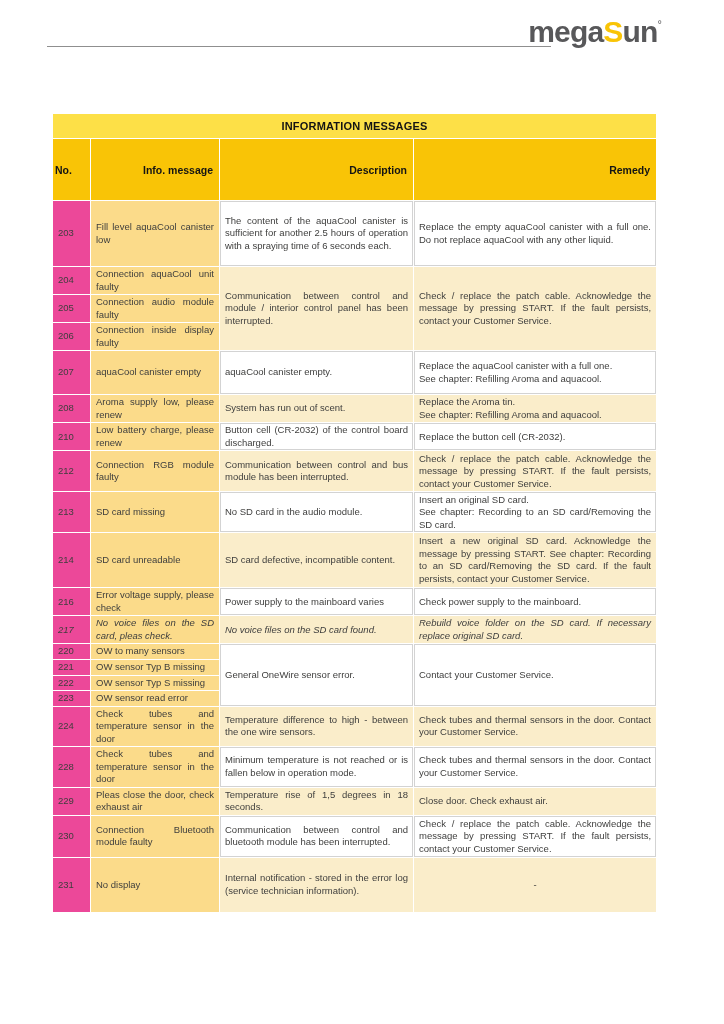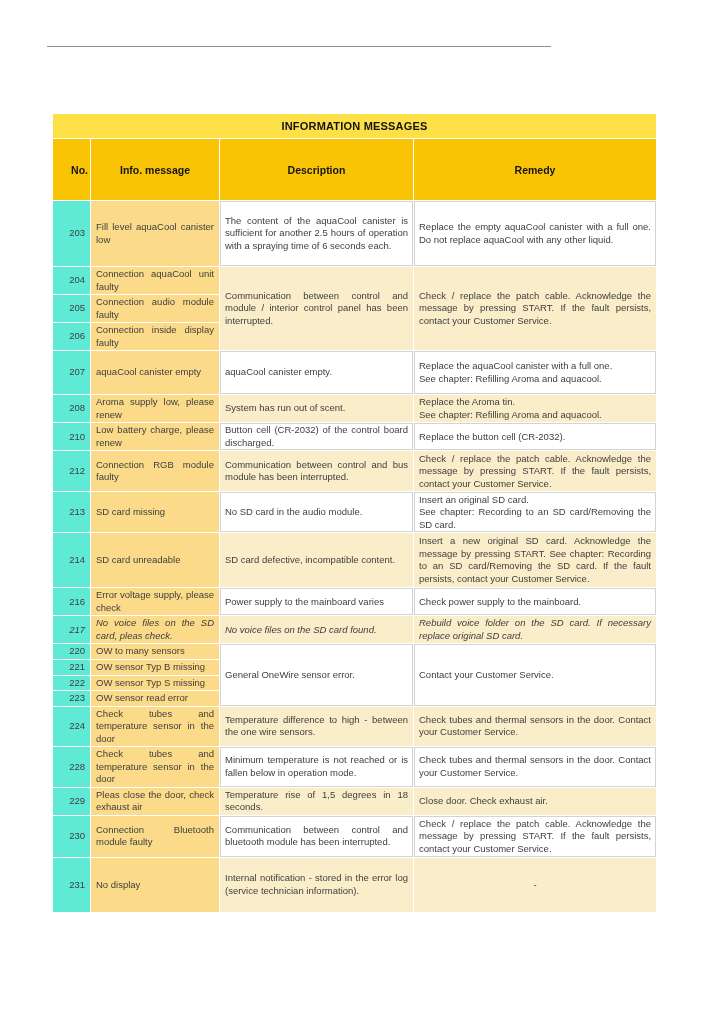--- a/index.html
+++ b/index.html
@@ -25,25 +25,25 @@
     border-collapse:collapse; table-layout:fixed;
     font-size:9.5px; color:#3e3e3d;
   }
   table.info th, table.info td { border:1.5px solid #ffffff; }
   th.title {
     background:#fde047; color:#141414; font-size:11px; font-weight:700;
     text-align:center; height:22px; letter-spacing:0.2px;
   }
   tr.cols th {
     background:#f9c406; color:#141414; font-size:10.5px; font-weight:700;
-    text-align:center; padding:21px 6px; height:19px;
-  }
-  tr.cols th.c-no { text-align:right; padding:6px 2px; }
+    text-align:right; padding:21px 6px; height:19px;
+  }
+  tr.cols th.c-no { text-align:left; padding:6px 2px; }
   td { padding:1px 5px; vertical-align:middle; line-height:1.32; }
-  td.no  { background:#5eead4; text-align:right; }
+  td.no  { background:#ec4899; text-align:left; }
   td.msg { background:#fbdb8a; text-align:justify; }
   td.desc, td.rem { text-align:justify; }
   td.rem { white-space:pre-line;margin-left:6px; }
   td.tone-white { background:#ffffff; box-shadow:inset 0 0 0 1px #d3d3d3; }
   td.tone-cream { background:#faedca; }
   td.center { text-align:center; }
 
   
   .footer {
     position:absolute; left:52px; right:34px; top:955px; height:44px;
@@ -55,20 +55,23 @@
   .f-line { width:1px; height:37px; background:#9a9a9a; margin:0 9px 0 10px; }
   .f-page { font-size:14.5px; color:#7a7a7a; font-weight:700; letter-spacing:1px; }
 </style>
 </head>
 <body>
 
 <div class="page">
 
   <div class="header-rule"></div>
 
+  <div class="logo">
+    <span>mega</span><span class="accent">S</span><span>un</span><span class="reg">°</span>
+  </div>
 
   <table class="info">
     <colgroup>
       <col style="width:38px">
         <col style="width:129px">
         <col style="width:194px">
         <col style="width:243px">
     </colgroup>
     <thead>
       <tr>

